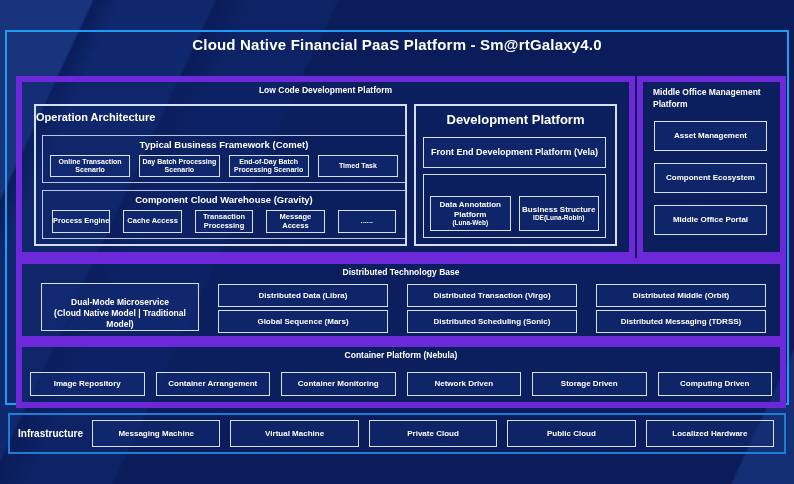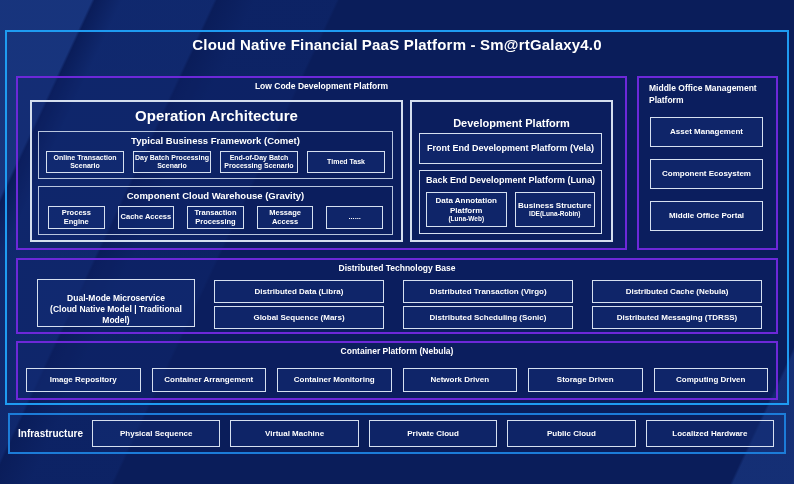--- a/index.html
+++ b/index.html
@@ -11,49 +11,49 @@
   .stripes{
     position:absolute;inset:0;pointer-events:none;
     background:
       linear-gradient(115deg, rgba(62,118,224,0.26) 0%, rgba(62,118,224,0.26) 9%, rgba(30,70,170,0) 9.3%, rgba(44,96,205,0.17) 12%, rgba(44,96,205,0.17) 21%, rgba(0,0,0,0) 21.3%, rgba(36,86,196,0.10) 25%, rgba(36,86,196,0.10) 33%, transparent 33.3%),
       linear-gradient(295deg, rgba(62,118,224,0.20) 0%, rgba(62,118,224,0.20) 6%, transparent 6.3%);
   }
   .abs{position:absolute;}
   .outer{left:5px;top:30px;width:780px;height:371px;border:2px solid #1E9BF2;}
   .title{left:0;top:36px;width:100%;text-align:center;font-size:15px;letter-spacing:0.2px;}
 
-  .section{border:2px solid #6d28d9;background:rgba(13,34,104,0.35);text-decoration:underline;}
+  .section{border:6px solid #6d28d9;background:rgba(13,34,104,0.35);text-decoration:underline;}
   .sec-label{position:absolute;left:0;right:0;top:3px;text-align:center;font-size:8.5px;}
 
   .lowcode{left:16px;top:76px;width:607px;height:170px;}
   .mo{left:637px;top:76px;width:137px;height:170px;}
   .dist{left:16px;top:258px;width:758px;height:72px;}
   .cp{left:16px;top:341px;width:758px;height:55px;}
   .infra{left:8px;top:413px;width:774px;height:37px;border:2px solid #1C7CD8;}
 
   .whitebox{border:2px solid #D4DEEE;}
-  .midbox{border:1px solid #B9C6DE;}
+  .midbox{border:1px solid #B9C6DE;padding-left:9px;}
   .item{
     border:1.5px solid #D6E0F0;background:rgba(20,46,120,0.45);
     display:flex;flex-direction:column;align-items:center;justify-content:center;
     text-align:center;line-height:1.18;
   }
 
   .oa-box{left:12px;top:22px;width:369px;height:138px;}
-  .oa-title{position:absolute;left:0;right:0;top:5px;text-align:center;font-size:15px;}
+  .oa-title{position:absolute;left:0;right:0;top:5px;text-align:left;font-size:11px;}
   .tbf{left:6px;top:29px;width:353px;height:46px;}
   .ccw{left:6px;top:84px;width:353px;height:47px;}
   .group-title{position:absolute;left:0;right:0;top:3px;text-align:center;font-size:9.5px;}
   .g-row{position:absolute;left:7px;right:7px;top:19px;bottom:5px;display:flex;gap:9px;}
   .g-row .item{flex:1;font-size:7px;}
   .ccw .g-row{left:9px;right:9px;gap:13px;}
   .ccw .g-row .item{font-size:7.5px;}
 
   .dp-box{left:392px;top:22px;width:199px;height:138px;}
-  .dp-title{position:absolute;left:0;right:0;top:15px;text-align:center;font-size:11px;}
+  .dp-title{position:absolute;left:0;right:0;top:6px;text-align:center;font-size:13px;}
   .fe{left:7px;top:31px;width:181px;height:29px;font-size:9px;}
   .be{left:7px;top:68px;width:181px;height:62px;border:1.5px solid #D6E0F0;}
   .be-title{position:absolute;left:0;right:0;top:4px;text-align:center;font-size:9px;}
   .be-row{position:absolute;left:6px;right:6px;top:21px;bottom:6px;display:flex;gap:8px;}
   .be-row .item{flex:1;font-size:8px;}
   .subtext{font-size:6.5px;}
 
   .mo-label{position:absolute;left:10px;top:5px;right:6px;font-size:8.5px;line-height:1.4;}
   .mo-item{position:absolute;left:11px;width:111px;height:28px;font-size:8px;}
   .mo-i0{top:39px;} .mo-i1{top:81px;text-align:center;} .mo-i2{top:123px;}
@@ -103,21 +103,20 @@
         <div class="item">Message Access</div>
         <div class="item">......</div>
       </div>
     </div>
   </div>
 
   <div class="abs whitebox dp-box">
     <div class="dp-title">Development Platform</div>
     <div class="abs item fe">Front End Development Platform (Vela)</div>
     <div class="abs be">
-      <div class="be-title">Back End Development Platform (Luna)</div>
       <div class="be-row">
         <div class="item">
           <span>Data Annotation Platform</span>
           <span class="subtext">(Luna-Web)</span>
         </div>
         <div class="item">
           <span>Business Structure</span>
           <span class="subtext">IDE(Luna-Robin)</span>
         </div>
       </div>
@@ -133,40 +132,40 @@
 </div>
 
 <div class="abs section dist">
   <div class="sec-label">Distributed Technology Base</div>
   <div class="abs item dual">
     <span>Dual-Mode Microservice</span>
     <span>(Cloud Native Model | Traditional Model)</span>
   </div>
   <div class="item grid-item gc1 gr1">Distributed Data (Libra)</div>
   <div class="item grid-item gc2 gr1">Distributed Transaction (Virgo)</div>
-  <div class="item grid-item gc3 gr1">Distributed Cache (Nebula)</div>
+  <div class="item grid-item gc3 gr1">Distributed Middle (Orbit)</div>
   <div class="item grid-item gc1 gr2">Global Sequence (Mars)</div>
   <div class="item grid-item gc2 gr2">Distributed Scheduling (Sonic)</div>
   <div class="item grid-item gc3 gr2">Distributed Messaging (TDRSS)</div>
 </div>
 
 <div class="abs section cp">
   <div class="sec-label">Container Platform (Nebula)</div>
   <div class="cp-row">
     <div class="item">Image Repository</div>
     <div class="item">Container Arrangement</div>
     <div class="item">Container Monitoring</div>
     <div class="item">Network Driven</div>
     <div class="item">Storage Driven</div>
     <div class="item">Computing Driven</div>
   </div>
 </div>
 
 <div class="abs infra">
   <div class="infra-label">Infrastructure</div>
   <div class="infra-row">
-    <div class="item">Physical Sequence</div>
+    <div class="item">Messaging Machine</div>
     <div class="item">Virtual Machine</div>
     <div class="item">Private Cloud</div>
     <div class="item">Public Cloud</div>
     <div class="item">Localized Hardware</div>
   </div>
 </div>
 
 </body></html>

